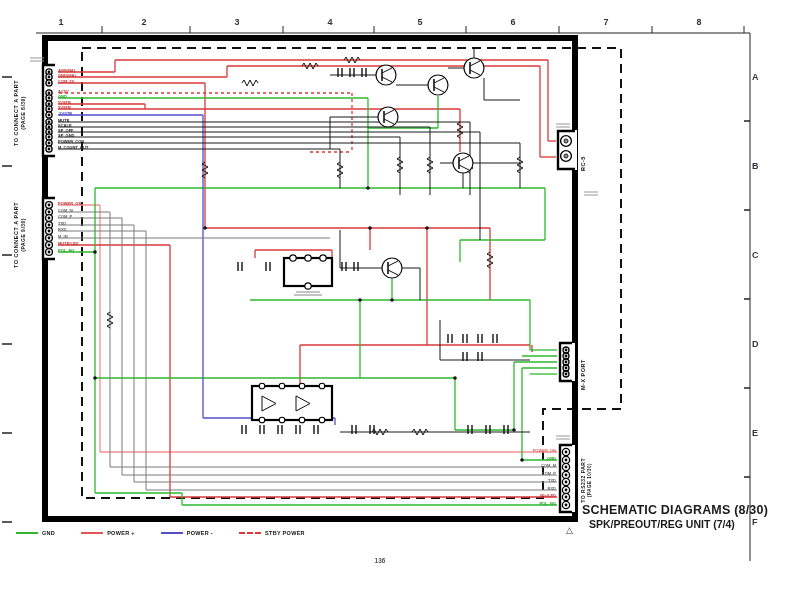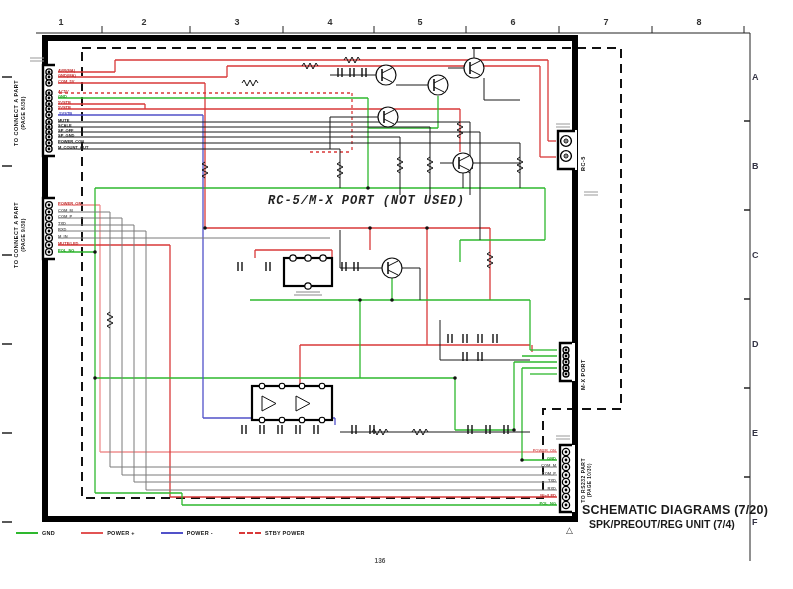--- a/index.html
+++ b/index.html
@@ -449,24 +449,23 @@
     <span class="pinlabel lgy right-align" style="left:516px;width:40px;top:472px">COM_P</span>
     <span class="pinlabel lgy right-align" style="left:516px;width:40px;top:479px">TXD</span>
     <span class="pinlabel lgy right-align" style="left:516px;width:40px;top:487px">RXD</span>
     <span class="pinlabel lr right-align" style="left:516px;width:40px;top:494px">Mic/LED</span>
     <span class="pinlabel lg right-align" style="left:516px;width:40px;top:502px">POL_NG</span>
   </div>
 
   <span class="vtext abs" style="left:580px;top:135px;height:36px;font-size:5.5px">RC-5</span>
   <span class="vtext abs" style="left:580px;top:338px;height:52px;font-size:5.5px">M-X PORT</span>
 
-  <div class="note">RC-5/M-X PORT (NOT USED)</div>
 
   <div class="titleblock">
-    <div class="tb1">SCHEMATIC DIAGRAMS (7/20)</div>
+    <div class="tb1">SCHEMATIC DIAGRAMS (8/30)</div>
     <div class="tb2">SPK/PREOUT/REG UNIT (7/4)</div>
   </div>
   <div class="warn">△</div>
 
   <div class="legend">
     <div class="legend-item">
       <span class="swatch" style="border-top-color: rgb(46, 184, 46); border-top-style: solid;"></span>
       <span class="legend-label">GND</span>
     </div>
     <div class="legend-item">

